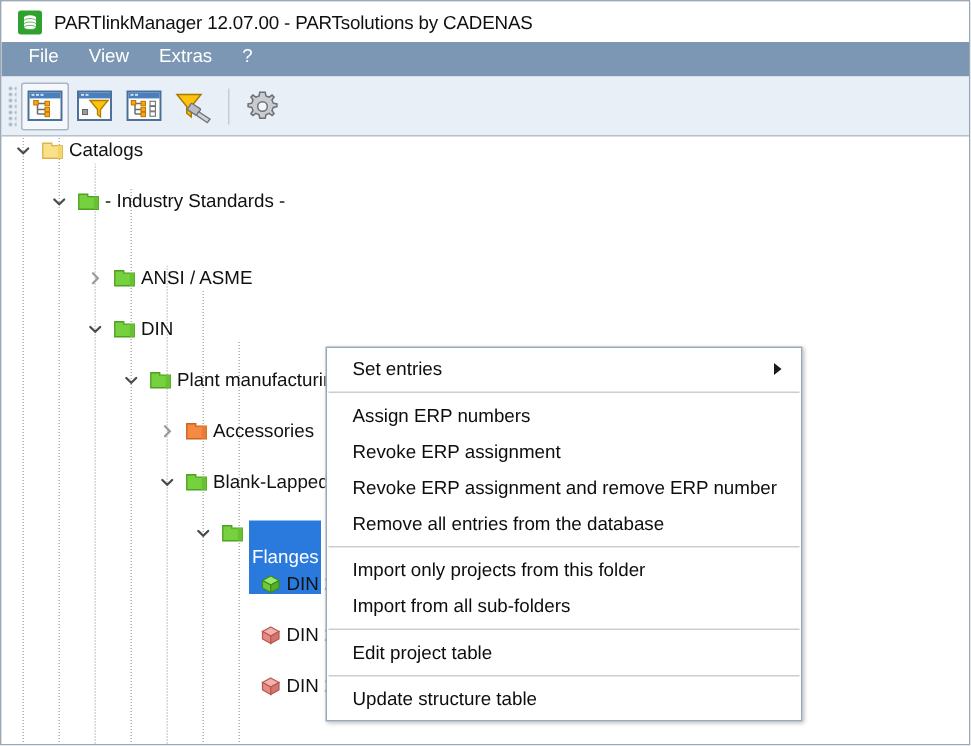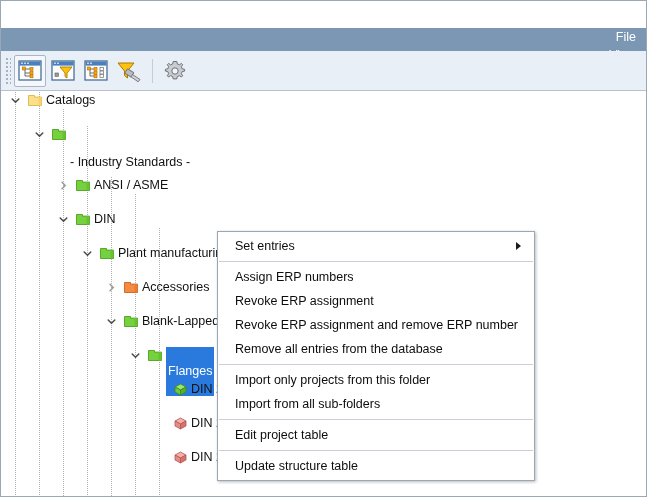--- a/index.html
+++ b/index.html
@@ -57,24 +57,23 @@
   }
 
   
   .menubar {
     position: absolute;
     left: 0; top: 27px;
     width: 645px;
     height: 23px;
     background: #7b97b3;
     display: flex;
-    align-items: flex-end;
+    align-items: flex-start;
     padding-left: 8px;
     box-sizing: border-box;
-    flex-direction: column;
   }
   .menubar-item {
     color: #ffffff;
     font-size: 12.5px;
     padding: 2px 10px;
     white-space: nowrap;
     cursor: default;
   }
 
   
@@ -209,20 +208,34 @@
     height: 1px;
     background: #c9cfd6;
     margin: 3px 1px 3px 1px;
   }
 </style>
 </head>
 <body>
 
 <div id="app">
 
+  <div class="titlebar">
+    <div class="title-icon">
+      <svg class="db" viewBox="0 0 10 10">
+        <ellipse cx="5" cy="1.6" rx="4" ry="1.4" fill="#ffffff"></ellipse>
+        <rect x="1" y="1.6" width="8" height="2.2" fill="#ffffff"></rect>
+        <ellipse cx="5" cy="3.8" rx="4" ry="1.4" fill="#ffffff" stroke="#2fa12f" stroke-width="0.5"></ellipse>
+        <rect x="1" y="3.9" width="8" height="2.2" fill="#ffffff"></rect>
+        <ellipse cx="5" cy="6.1" rx="4" ry="1.4" fill="#ffffff" stroke="#2fa12f" stroke-width="0.5"></ellipse>
+        <rect x="1" y="6.2" width="8" height="2.1" fill="#ffffff"></rect>
+        <ellipse cx="5" cy="8.3" rx="4" ry="1.4" fill="#ffffff" stroke="#2fa12f" stroke-width="0.5"></ellipse>
+      </svg>
+    </div>
+    <div class="title-text">PARTlinkManager 12.07.00 - PARTsolutions by CADENAS</div>
+  </div>
 
   <div class="menubar">
     <div class="menubar-item">File</div>
     <div class="menubar-item">View</div>
     <div class="menubar-item">Extras</div>
     <div class="menubar-item">?</div>
   </div>
 
   <div class="toolbar">
     <div class="grip"></div>
@@ -316,21 +329,21 @@
     </div>
 
     <div class="row" style="top:17px;">
       <svg class="twisty" style="left:33px;" viewBox="0 0 11 11">
         <path d="M2.2 4 L5.5 7.2 L8.8 4" fill="none" stroke="#4a4a4a" stroke-width="1.5" stroke-linecap="round"></path>
       </svg>
       <svg class="node-icon" style="left:51px;" viewBox="0 0 14 13">
         <path d="M0.5 1.5 h6 v1.6 h7 v8.4 h-13 z" fill="#76d13f" stroke="#4da020" stroke-width="0.9"></path>
         <path d="M10.5 3 h3 v8.5 h-3 z" fill="#66c232"></path>
       </svg>
-      <div class="lbl" style="left:69px;margin-top:28px;">- Industry Standards -</div>
+      <div class="lbl" style="left:69px;">- Industry Standards -</div>
     </div>
 
 
     <div class="row" style="top:51px;">
       <svg class="twisty" style="left:57px;" viewBox="0 0 11 11">
         <path d="M4 2.2 L7.2 5.5 L4 8.8" fill="none" stroke="#9a9a9a" stroke-width="1.5" stroke-linecap="round"></path>
       </svg>
       <svg class="node-icon" style="left:75px;" viewBox="0 0 14 13">
         <path d="M0.5 1.5 h6 v1.6 h7 v8.4 h-13 z" fill="#76d13f" stroke="#4da020" stroke-width="0.9"></path>
         <path d="M10.5 3 h3 v8.5 h-3 z" fill="#66c232"></path>

